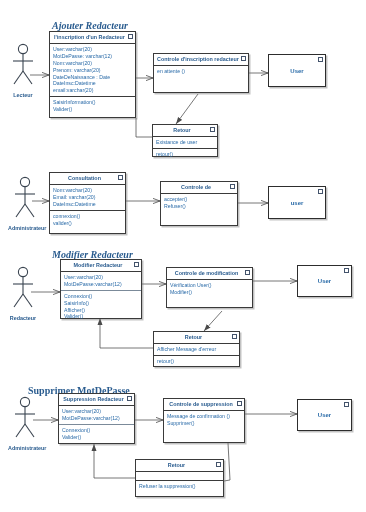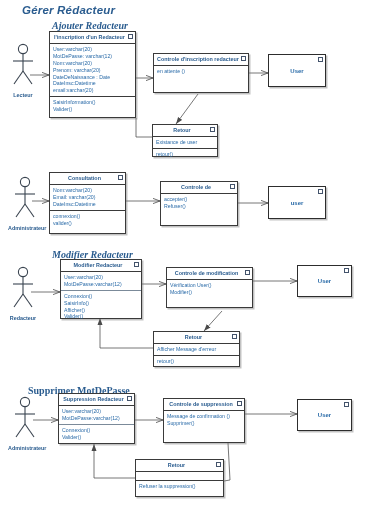--- a/index.html
+++ b/index.html
@@ -172,21 +172,20 @@
       <path d="M33,420 L58,420" marker-end="url(#oa)"></path>
       <path d="M135,420 L163,420" marker-end="url(#oa)"></path>
       <path d="M245,414 L297,414" marker-end="url(#oa)"></path>
       <path d="M228,443 L230,480"></path>
       <path d="M230,480 L224,481"></path>
       <path d="M135,478 L94,478"></path>
       <path d="M94,478 L94,444" marker-end="url(#fa)"></path>
     </g>
   </svg>
 
-  <div class="main-title" style="left:22px; top:4px;">Gérer Rédacteur</div>
   <div class="sub-title" style="left:52px; top:20px;">Ajouter Redacteur</div>
   <div class="sub-title" style="left:52px; top:249px;">Modifier Redacteur</div>
   <div class="sub-title plain" style="left:28px; top:385px;">Supprimer MotDePasse</div>
 
   <div class="actor" style="left:6px; top:43px;">
     <svg width="34" height="48" viewBox="0 0 34 48">
       <circle cx="17" cy="6" r="4.6" fill="none" stroke="#3a4450" stroke-width="1.1"></circle>
       <line x1="17" y1="11" x2="17" y2="28" stroke="#3a4450" stroke-width="1.1"></line>
       <line x1="7" y1="18" x2="27" y2="18" stroke="#3a4450" stroke-width="1.1"></line>
       <line x1="17" y1="28" x2="8" y2="41" stroke="#3a4450" stroke-width="1.1"></line>

